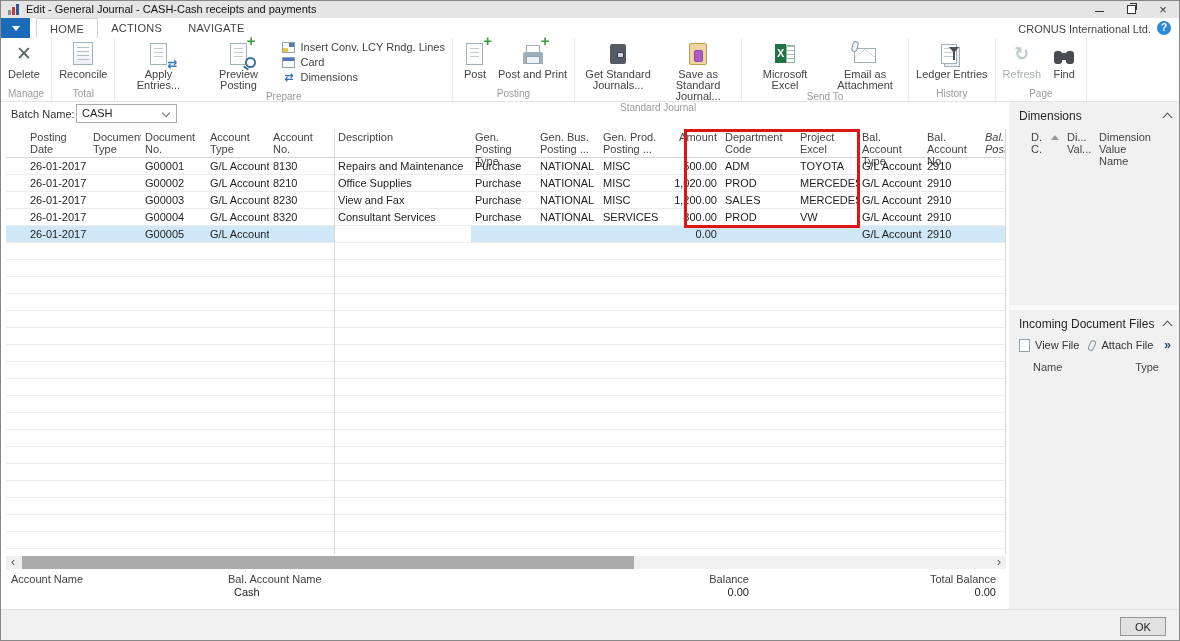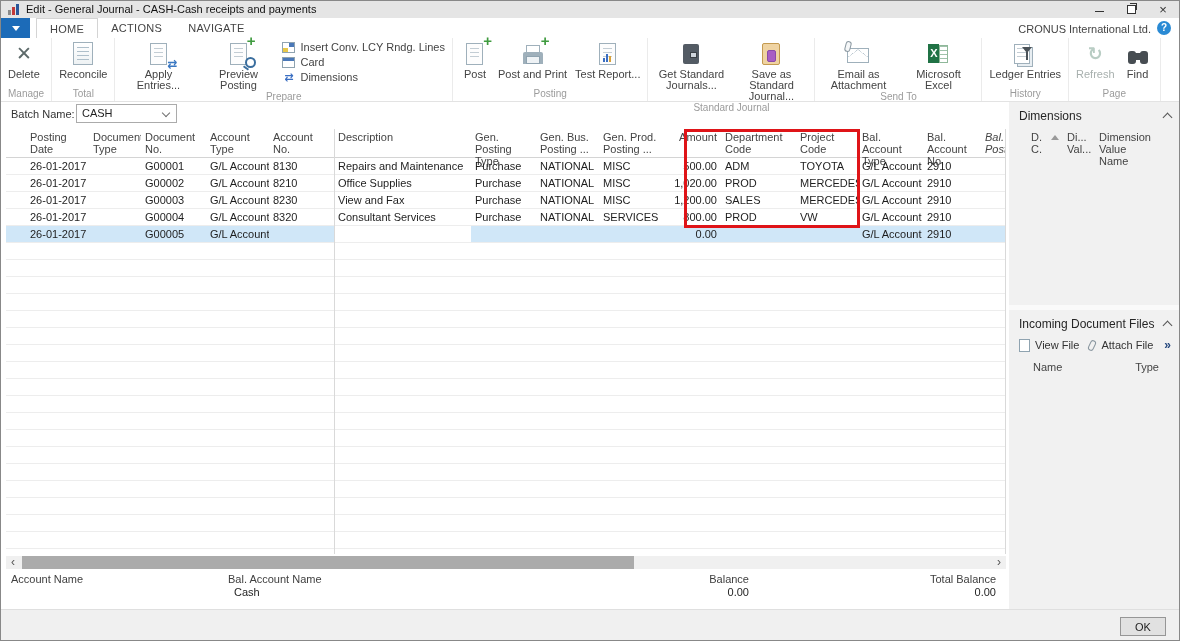--- a/index.html
+++ b/index.html
@@ -234,28 +234,20 @@
             </span>
           <span class="rlbl">Post</span>
         </div>
         <div class="rbtn">
           <span class="ri">
               <span class="printer"></span>
               <span class="plus">+</span>
             </span>
           <span class="rlbl">Post and Print</span>
         </div>
-        <div class="rbtn">
-          <span class="ri">
-              <span class="doc">
-                <span class="bars"></span>
-              </span>
-            </span>
-          <span class="rlbl">Test Report...</span>
-        </div>
       </div>
       <div class="glabel">Posting</div>
     </div>
     <div class="rgroup">
       <div class="rbtns">
         <div class="rbtn">
           <span class="ri">
               <span class="wallet"></span>
             </span>
           <span class="rlbl">Get Standard Journals...</span>
@@ -264,33 +256,33 @@
           <span class="ri">
               <span class="folder2"></span>
             </span>
           <span class="rlbl">Save as Standard Journal...</span>
         </div>
       </div>
       <div class="glabel">Standard Journal</div>
     </div>
     <div class="rgroup">
       <div class="rbtns">
+        <div class="rbtn">
+          <span class="ri">
+              <span class="xl"></span>
+            </span>
+          <span class="rlbl">Microsoft Excel</span>
+        </div>
         <div class="rbtn">
           <span class="ri">
               <span class="env">
                 <span class="clipg"></span>
               </span>
             </span>
           <span class="rlbl">Email as Attachment</span>
-        </div>
-        <div class="rbtn">
-          <span class="ri">
-              <span class="xl"></span>
-            </span>
-          <span class="rlbl">Microsoft Excel</span>
         </div>
       </div>
       <div class="glabel">Send To</div>
     </div>
     <div class="rgroup">
       <div class="rbtns">
         <div class="rbtn">
           <span class="ri">
               <span class="ledger">
                 <span class="funnel"></span>
@@ -340,21 +332,21 @@
         <div class="th" style="width: 137px;">Description</div>
         <div class="th" style="width: 65px;">Gen. Posting
 Type</div>
         <div class="th" style="width: 63px;">Gen. Bus.
 Posting ...</div>
         <div class="th" style="width: 65px;">Gen. Prod.
 Posting ...</div>
         <div class="th right" style="width: 57px;">Amount</div>
         <div class="th" style="width: 75px;">Department
 Code</div>
-        <div class="th" style="width: 62px;">Project Code</div>
+        <div class="th" style="width: 62px;">Project Excel</div>
         <div class="th" style="width: 65px;">Bal. Account
 Type</div>
         <div class="th" style="width: 58px;">Bal. Account
 No.</div>
         <div class="th" style="width: 25px; font-style: italic;">Bal.
 Post</div>
       </div>
     <div class="tbody">
         <div class="tr">
           <div class="td" style="width: 20px;"></div>

